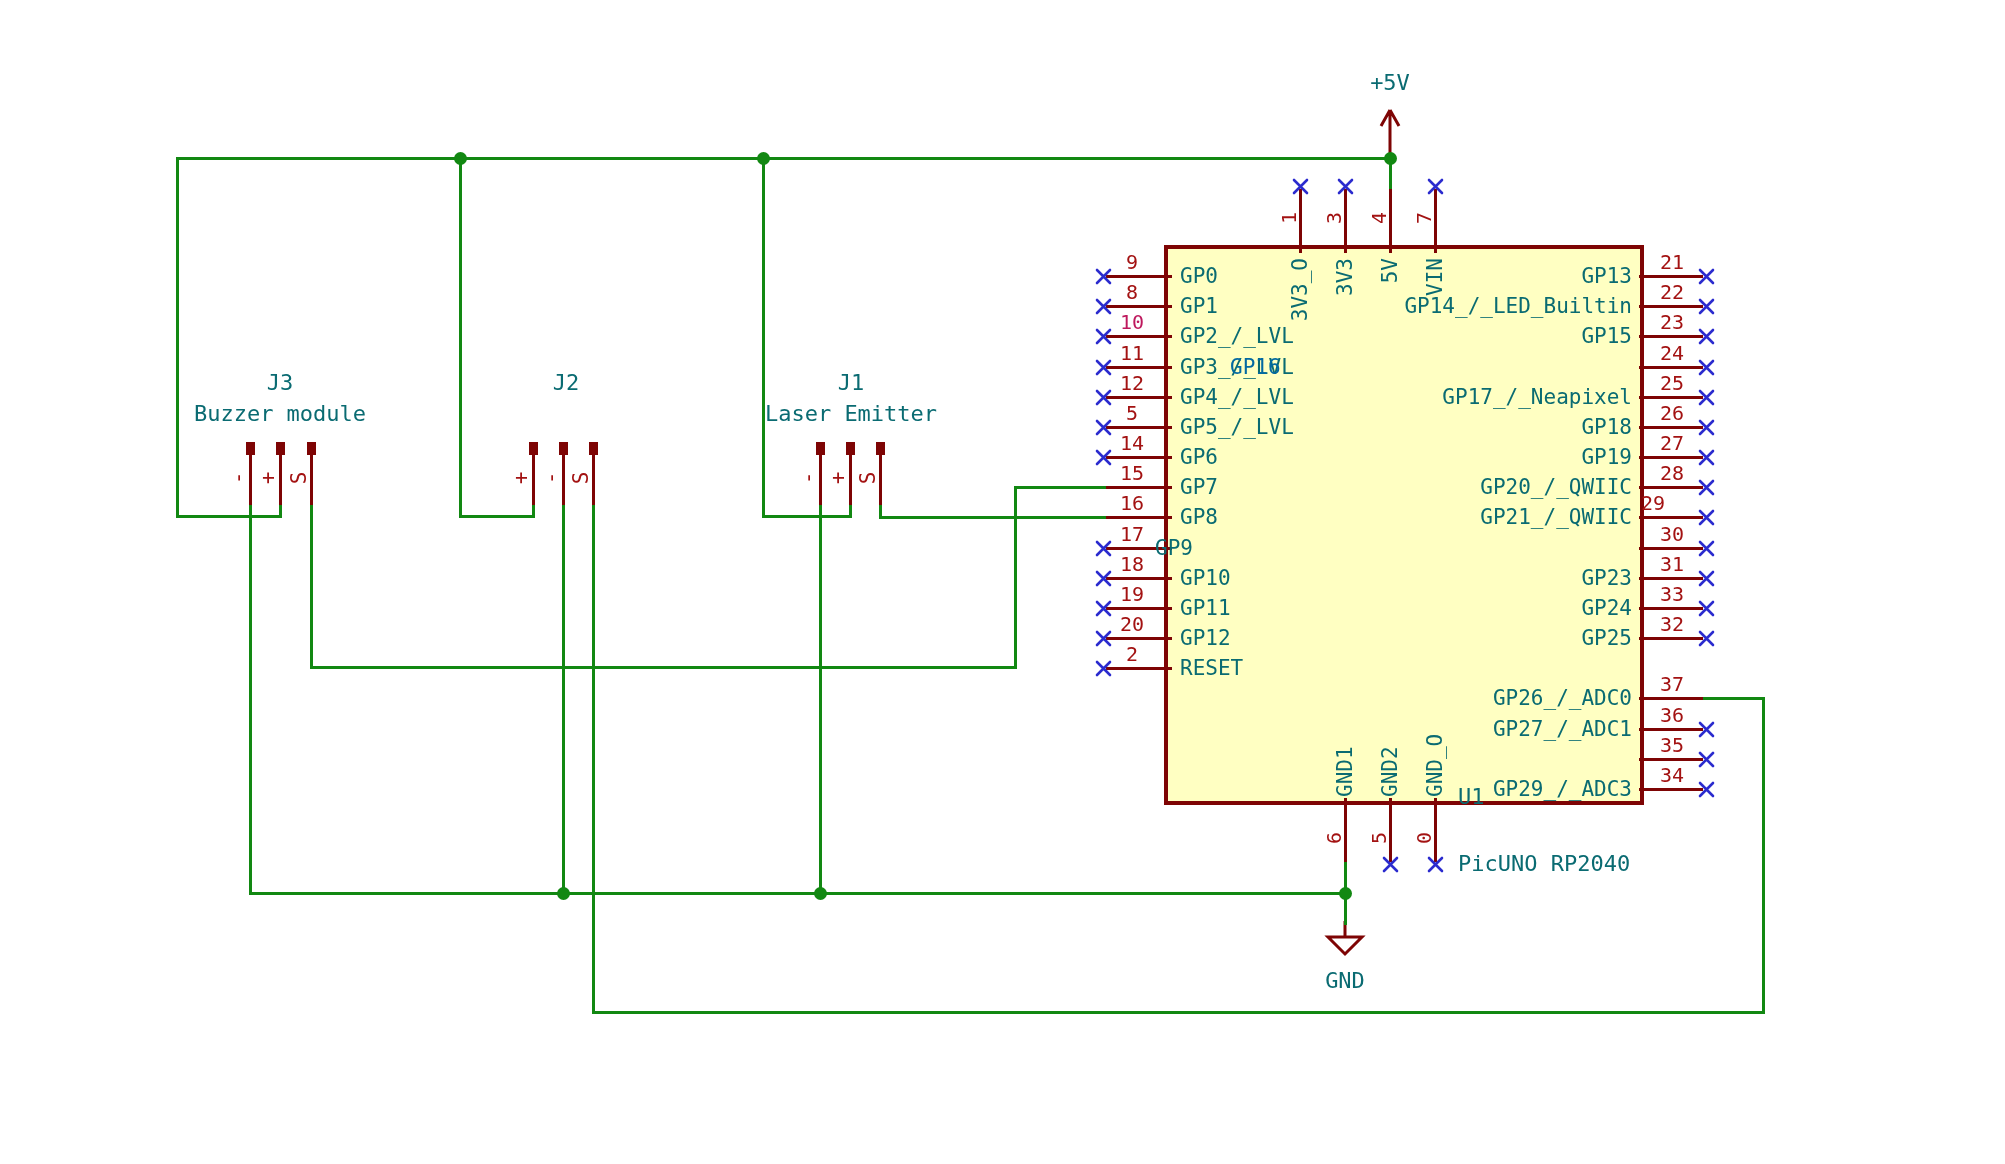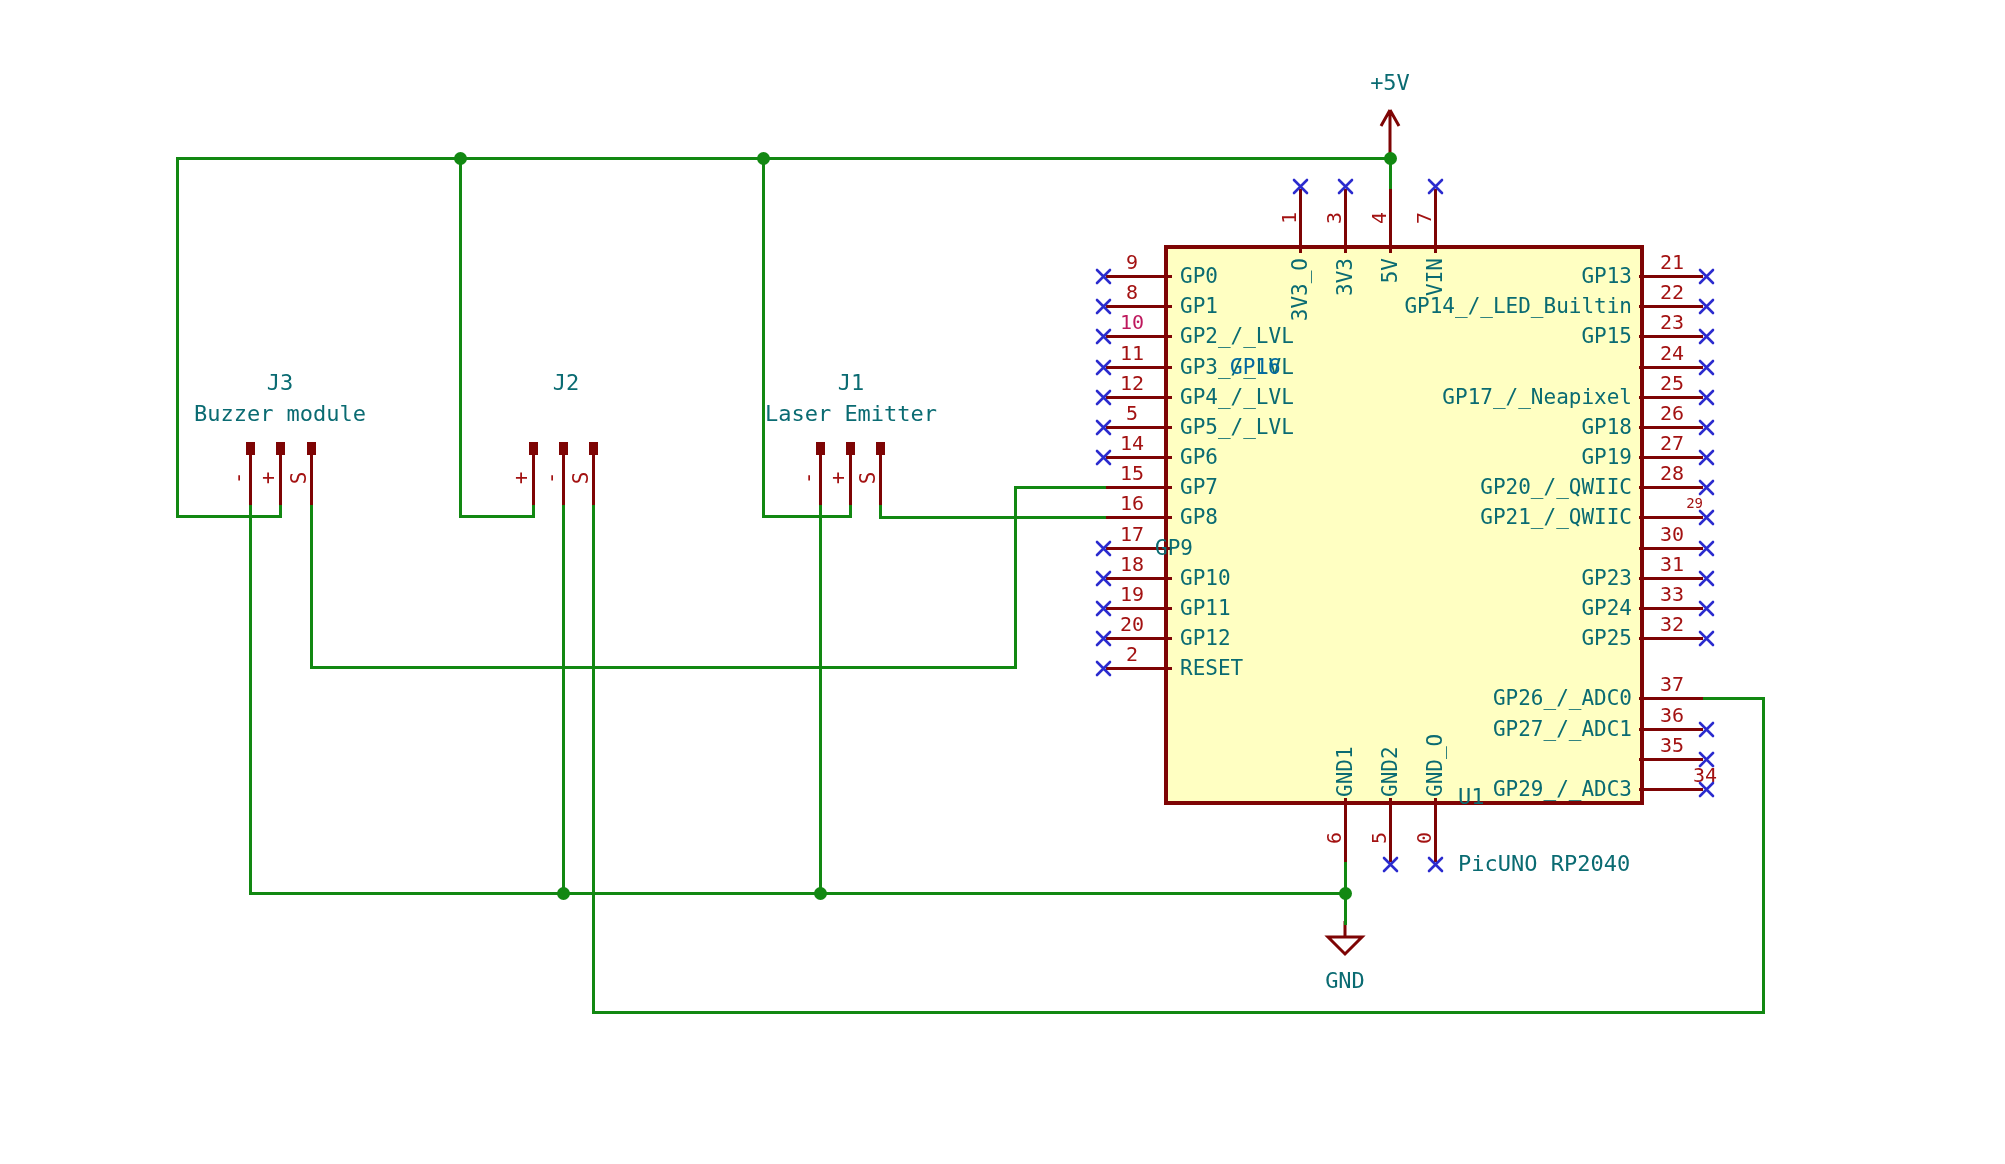--- a/index.html
+++ b/index.html
@@ -190,21 +190,21 @@
     <div class="abs " style="left: 1698px; top: 449px; width: 17px; height: 17px;"><svg width="17" height="17">
         <path d="M2 2 L15 15 M15 2 L2 15" stroke="#2B2BCE" stroke-width="2.6" stroke-linecap="round"></path>
       </svg></div>
     <div class="abs " style="left: 1639px; top: 486px; width: 64px; height: 3px; background: rgb(126, 4, 4);"></div>
     <div class="abs txt " style="left: 1641px; top: 460px; width: 62px; text-align: center; color: rgb(163, 18, 18); font-size: 20px;">28</div>
     <div class="abs txt " style="left: 1230px; top: 474px; width: 402px; text-align: right; color: rgb(10, 107, 114);">GP20_/_QWIIC</div>
     <div class="abs " style="left: 1698px; top: 479px; width: 17px; height: 17px;"><svg width="17" height="17">
         <path d="M2 2 L15 15 M15 2 L2 15" stroke="#2B2BCE" stroke-width="2.6" stroke-linecap="round"></path>
       </svg></div>
     <div class="abs " style="left: 1639px; top: 516px; width: 64px; height: 3px; background: rgb(126, 4, 4);"></div>
-    <div class="abs txt " style="left: 1641px; top: 490px; width: 62px; text-align: right; color: rgb(163, 18, 18); font-size: 14px;">29</div>
+    <div class="abs txt " style="left: 1641px; top: 490px; width: 62px; text-align: left; color: rgb(163, 18, 18); font-size: 20px;">29</div>
     <div class="abs txt " style="left: 1230px; top: 504px; width: 402px; text-align: right; color: rgb(10, 107, 114);">GP21_/_QWIIC</div>
     <div class="abs " style="left: 1698px; top: 509px; width: 17px; height: 17px;"><svg width="17" height="17">
         <path d="M2 2 L15 15 M15 2 L2 15" stroke="#2B2BCE" stroke-width="2.6" stroke-linecap="round"></path>
       </svg></div>
     <div class="abs " style="left: 1639px; top: 547px; width: 64px; height: 3px; background: rgb(126, 4, 4);"></div>
     <div class="abs txt " style="left: 1641px; top: 521px; width: 62px; text-align: center; color: rgb(163, 18, 18); font-size: 20px;">30</div>
     <div class="abs " style="left: 1698px; top: 540px; width: 17px; height: 17px;"><svg width="17" height="17">
         <path d="M2 2 L15 15 M15 2 L2 15" stroke="#2B2BCE" stroke-width="2.6" stroke-linecap="round"></path>
       </svg></div>
     <div class="abs " style="left: 1639px; top: 577px; width: 64px; height: 3px; background: rgb(126, 4, 4);"></div>
@@ -233,21 +233,21 @@
     <div class="abs txt " style="left: 1230px; top: 716px; width: 402px; text-align: right; color: rgb(10, 107, 114);">GP27_/_ADC1</div>
     <div class="abs " style="left: 1698px; top: 721px; width: 17px; height: 17px;"><svg width="17" height="17">
         <path d="M2 2 L15 15 M15 2 L2 15" stroke="#2B2BCE" stroke-width="2.6" stroke-linecap="round"></path>
       </svg></div>
     <div class="abs " style="left: 1639px; top: 758px; width: 64px; height: 3px; background: rgb(126, 4, 4);"></div>
     <div class="abs txt " style="left: 1641px; top: 732px; width: 62px; text-align: center; color: rgb(163, 18, 18); font-size: 20px;">35</div>
     <div class="abs " style="left: 1698px; top: 751px; width: 17px; height: 17px;"><svg width="17" height="17">
         <path d="M2 2 L15 15 M15 2 L2 15" stroke="#2B2BCE" stroke-width="2.6" stroke-linecap="round"></path>
       </svg></div>
     <div class="abs " style="left: 1639px; top: 788px; width: 64px; height: 3px; background: rgb(126, 4, 4);"></div>
-    <div class="abs txt " style="left: 1641px; top: 762px; width: 62px; text-align: center; color: rgb(163, 18, 18); font-size: 20px; padding-left: 33px;">34</div>
+    <div class="abs txt " style="left: 1641px; top: 762px; width: 62px; text-align: center; color: rgb(163, 18, 18); font-size: 20px;">34</div>
     <div class="abs txt " style="left: 1230px; top: 776px; width: 402px; text-align: right; color: rgb(10, 107, 114);">GP29_/_ADC3</div>
     <div class="abs " style="left: 1698px; top: 781px; width: 17px; height: 17px;"><svg width="17" height="17">
         <path d="M2 2 L15 15 M15 2 L2 15" stroke="#2B2BCE" stroke-width="2.6" stroke-linecap="round"></path>
       </svg></div>
     <div class="abs " style="left: 1299px; top: 189px; width: 3px; height: 64px; background: rgb(126, 4, 4);"></div>
     <div class="abs txt rot" style="left: 1276px; top: 238px; width: 40px; text-align: center; color: rgb(163, 18, 18); font-size: 20px;">1</div>
     <div class="abs txt rot" style="left: 1287px; top: 478px; width: 220px; text-align: right; color: rgb(10, 107, 114);">3V3_O</div>
     <div class="abs " style="left: 1292px; top: 178px; width: 17px; height: 17px;"><svg width="17" height="17">
         <path d="M2 2 L15 15 M15 2 L2 15" stroke="#2B2BCE" stroke-width="2.6" stroke-linecap="round"></path>
       </svg></div>

